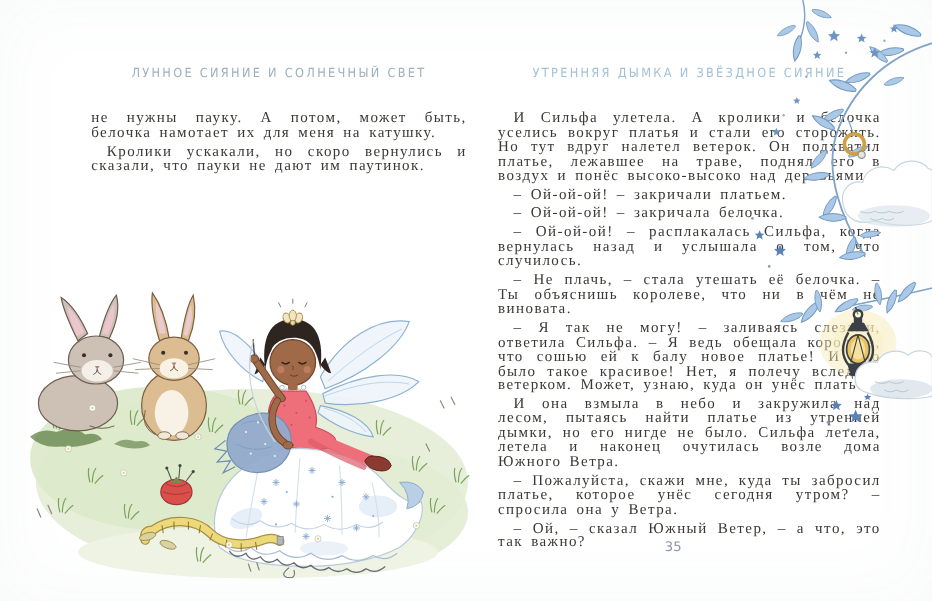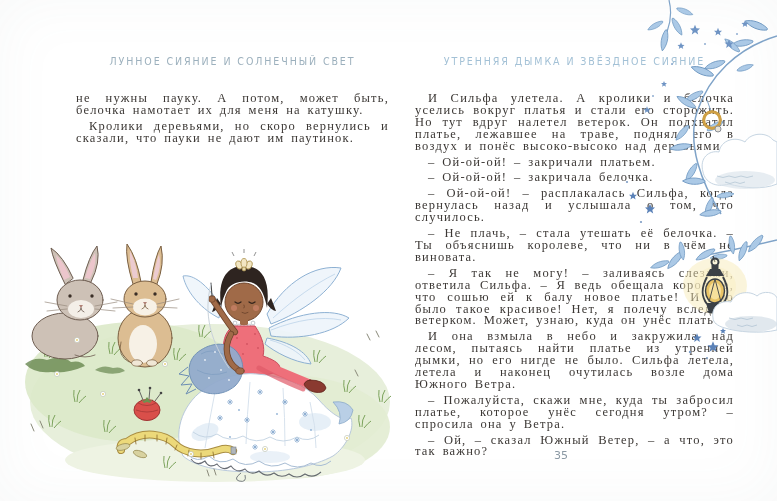--- a/index.html
+++ b/index.html
@@ -36,21 +36,21 @@
 <body>
 
 <div class="canvas">
 
   <div class="page-header header-left">ЛУННОЕ СИЯНИЕ И СОЛНЕЧНЫЙ СВЕТ</div>
 
   <div class="page-header header-right">УТРЕННЯЯ ДЫМКА И ЗВЁЗДНОЕ СИЯНИЕ</div>
 
   <div class="text-col col-left">
     <p class="para no-indent">не нужны пауку. А потом, может быть, белочка намотает их для меня на катушку.</p>
-    <p class="para">Кролики деревьями, но скоро вернулись и сказали, что пауки не дают им паутинок.</p>
+    <p class="para">Кролики ускакали, но скоро вернулись и сказали, что пауки не дают им паутинок.</p>
   </div>
 
   <div class="text-col col-right">
     <p class="para">И Сильфа улетела. А кролики и белочка уселись вокруг платья и стали его сторожить. Но тут вдруг налетел ветерок. Он подхватил платье, лежавшее на траве, поднял его в воздух и понёс высоко-высоко над деревьями.</p>
     <p class="para">– Ой-ой-ой! – закричали платьем.</p>
     <p class="para">– Ой-ой-ой! – закричала белочка.</p>
     <p class="para">– Ой-ой-ой! – расплакалась Сильфа, когда вернулась назад и услышала о том, что случилось.</p>
     <p class="para">– Не плачь, – стала утешать её белочка. – Ты объяснишь королеве, что ни в чём не виновата.</p>
     <p class="para">– Я так не могу! – заливаясь слезами, ответила Сильфа. – Я ведь обещала королеве, что сошью ей к балу новое платье! И оно было такое красивое! Нет, я полечу вслед за ветерком. Может, узнаю, куда он унёс платье.</p>
     <p class="para">И она взмыла в небо и закружила над лесом, пытаясь найти платье из утренней дымки, но его нигде не было. Сильфа летела, летела и наконец очутилась возле дома Южного Ветра.</p>

